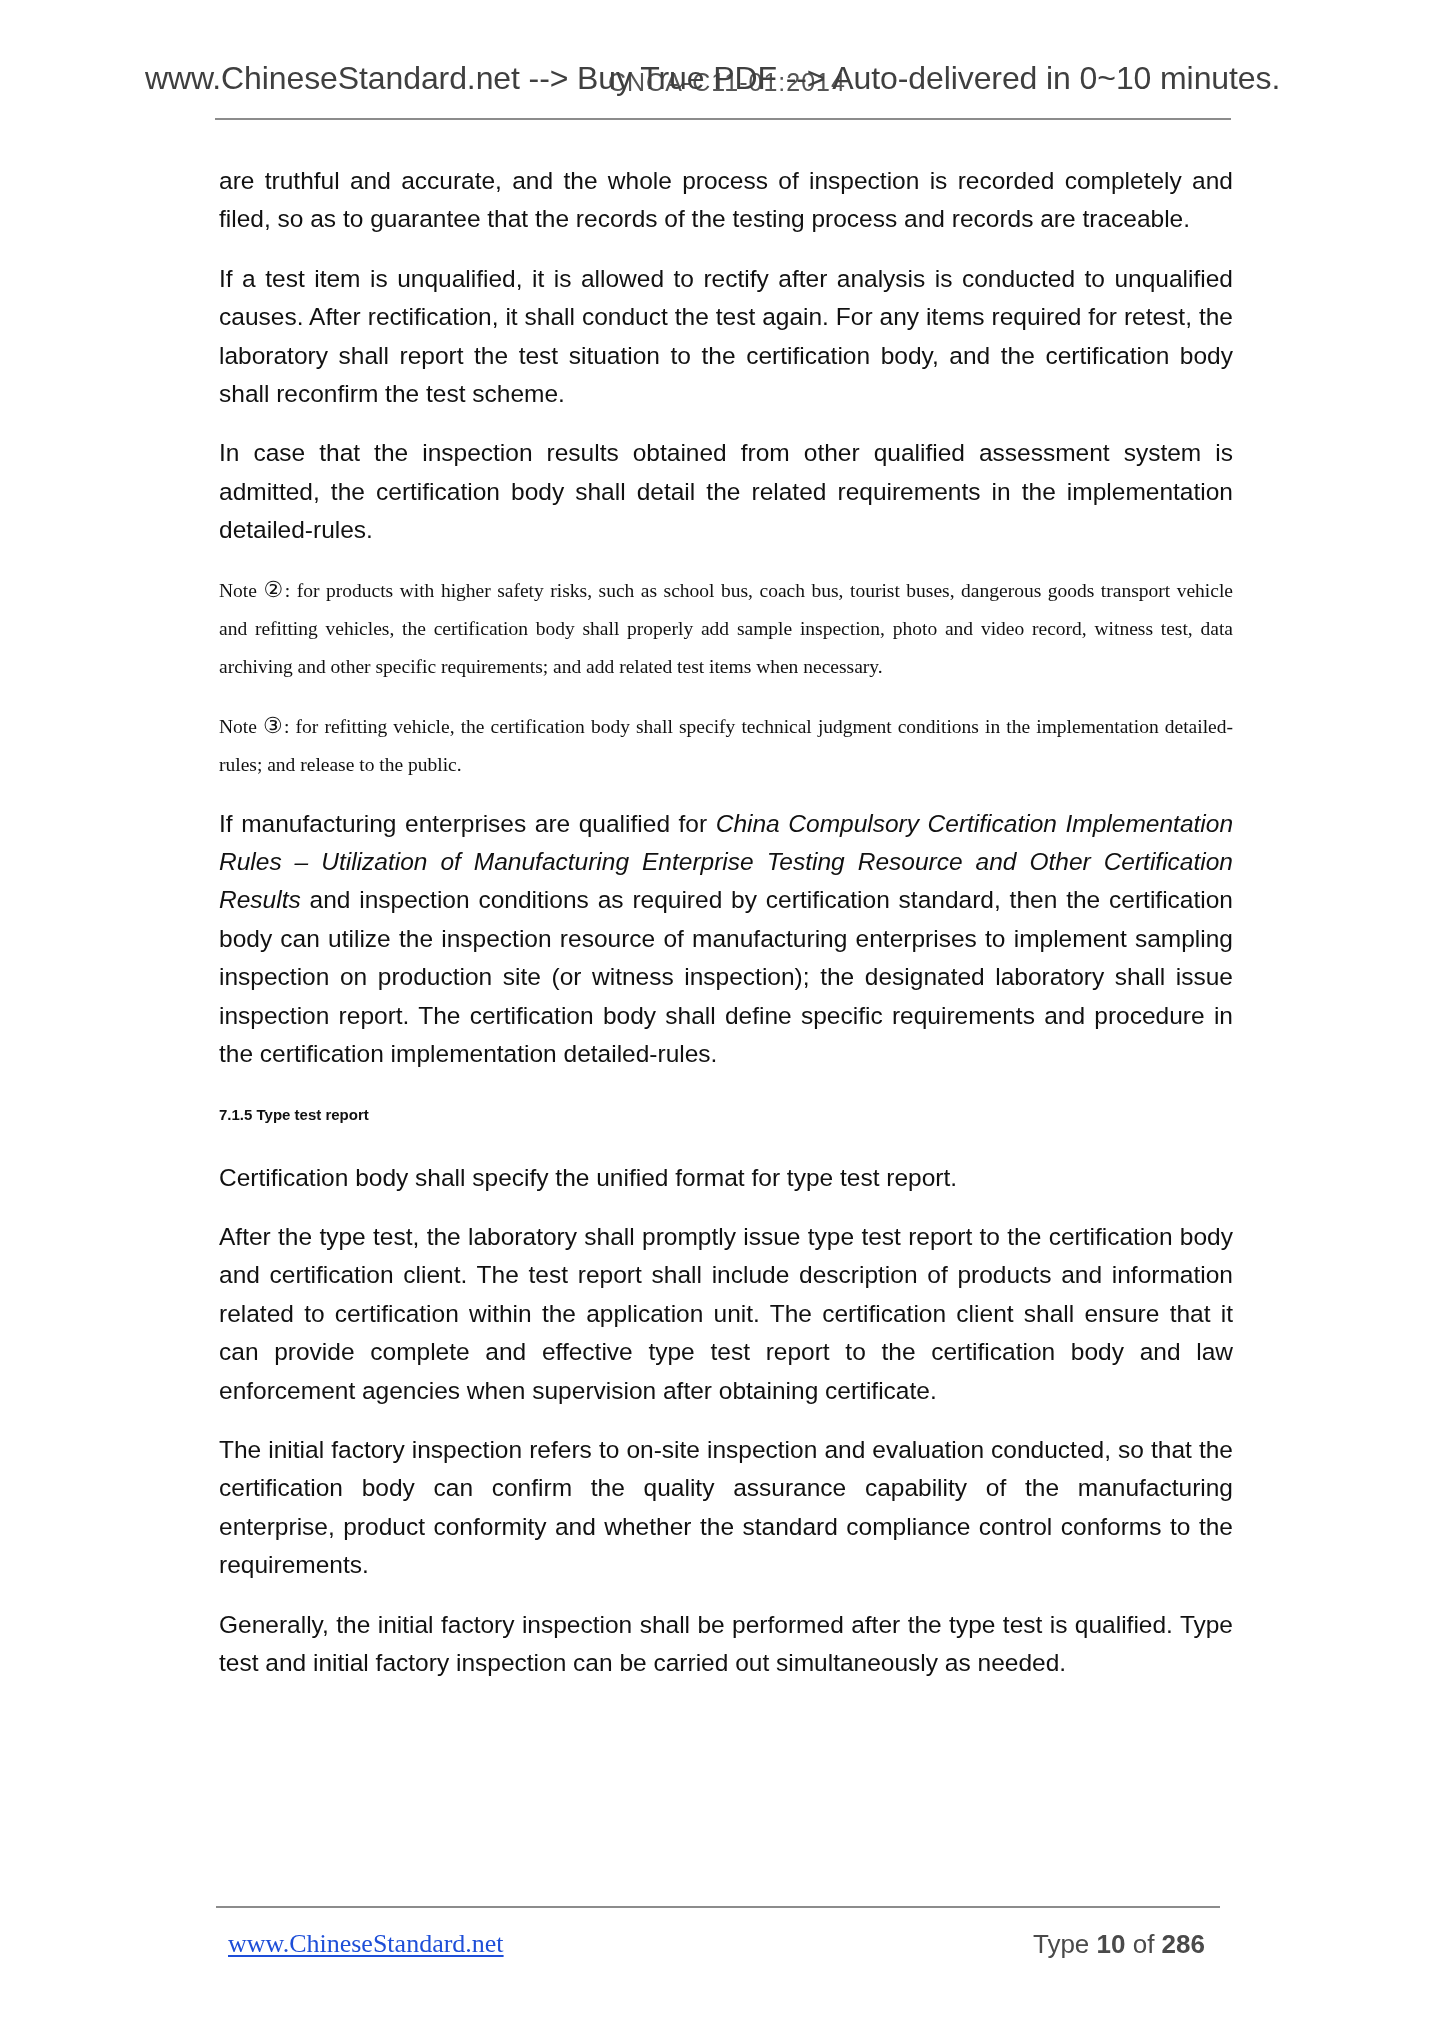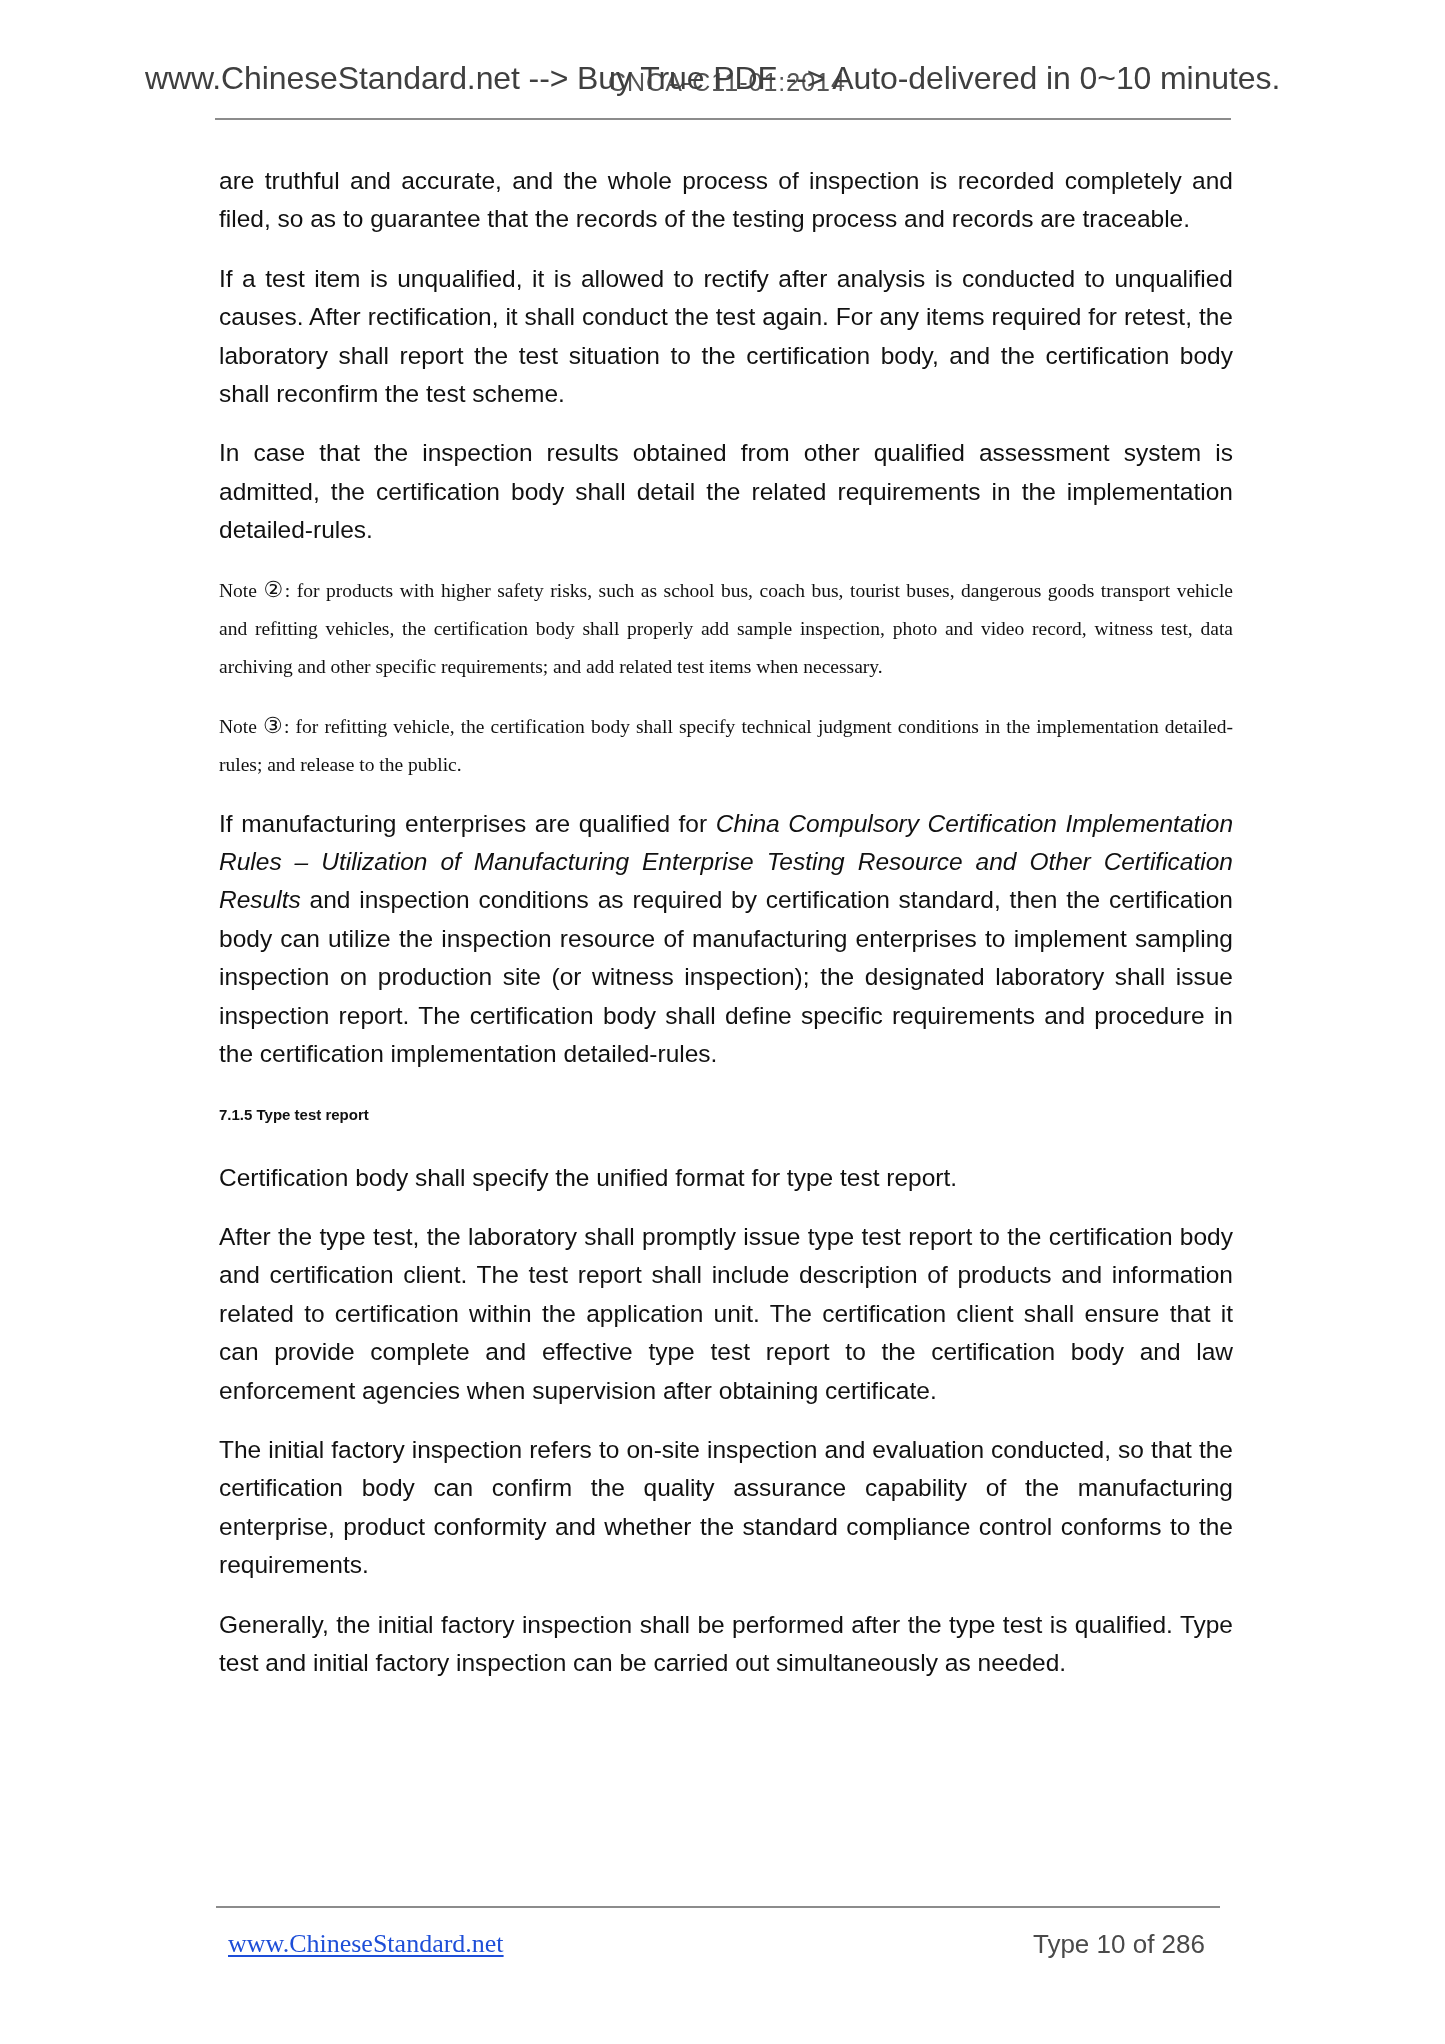--- a/index.html
+++ b/index.html
@@ -108,21 +108,21 @@
     }
     .footer-page {
       position: absolute;
       right: 240px;
       top: 1926px;
       font-size: 26px;
       line-height: 36px;
       color: #4a4a4a;
       white-space: nowrap;
     }
-    .footer-page b { font-weight: normal; }
+    .footer-page b { font-weight: bold; }
   </style>
 </head>
 <body>
 
 <div class="header-watermark">
   <span class="header-doc-code">CNCA-C11-01:2014</span>
   <a class="header-banner">www.ChineseStandard.net --&gt; Buy True PDF --&gt; Auto-delivered in 0~10 minutes.</a>
 </div>
 <div class="header-rule"></div>
 

